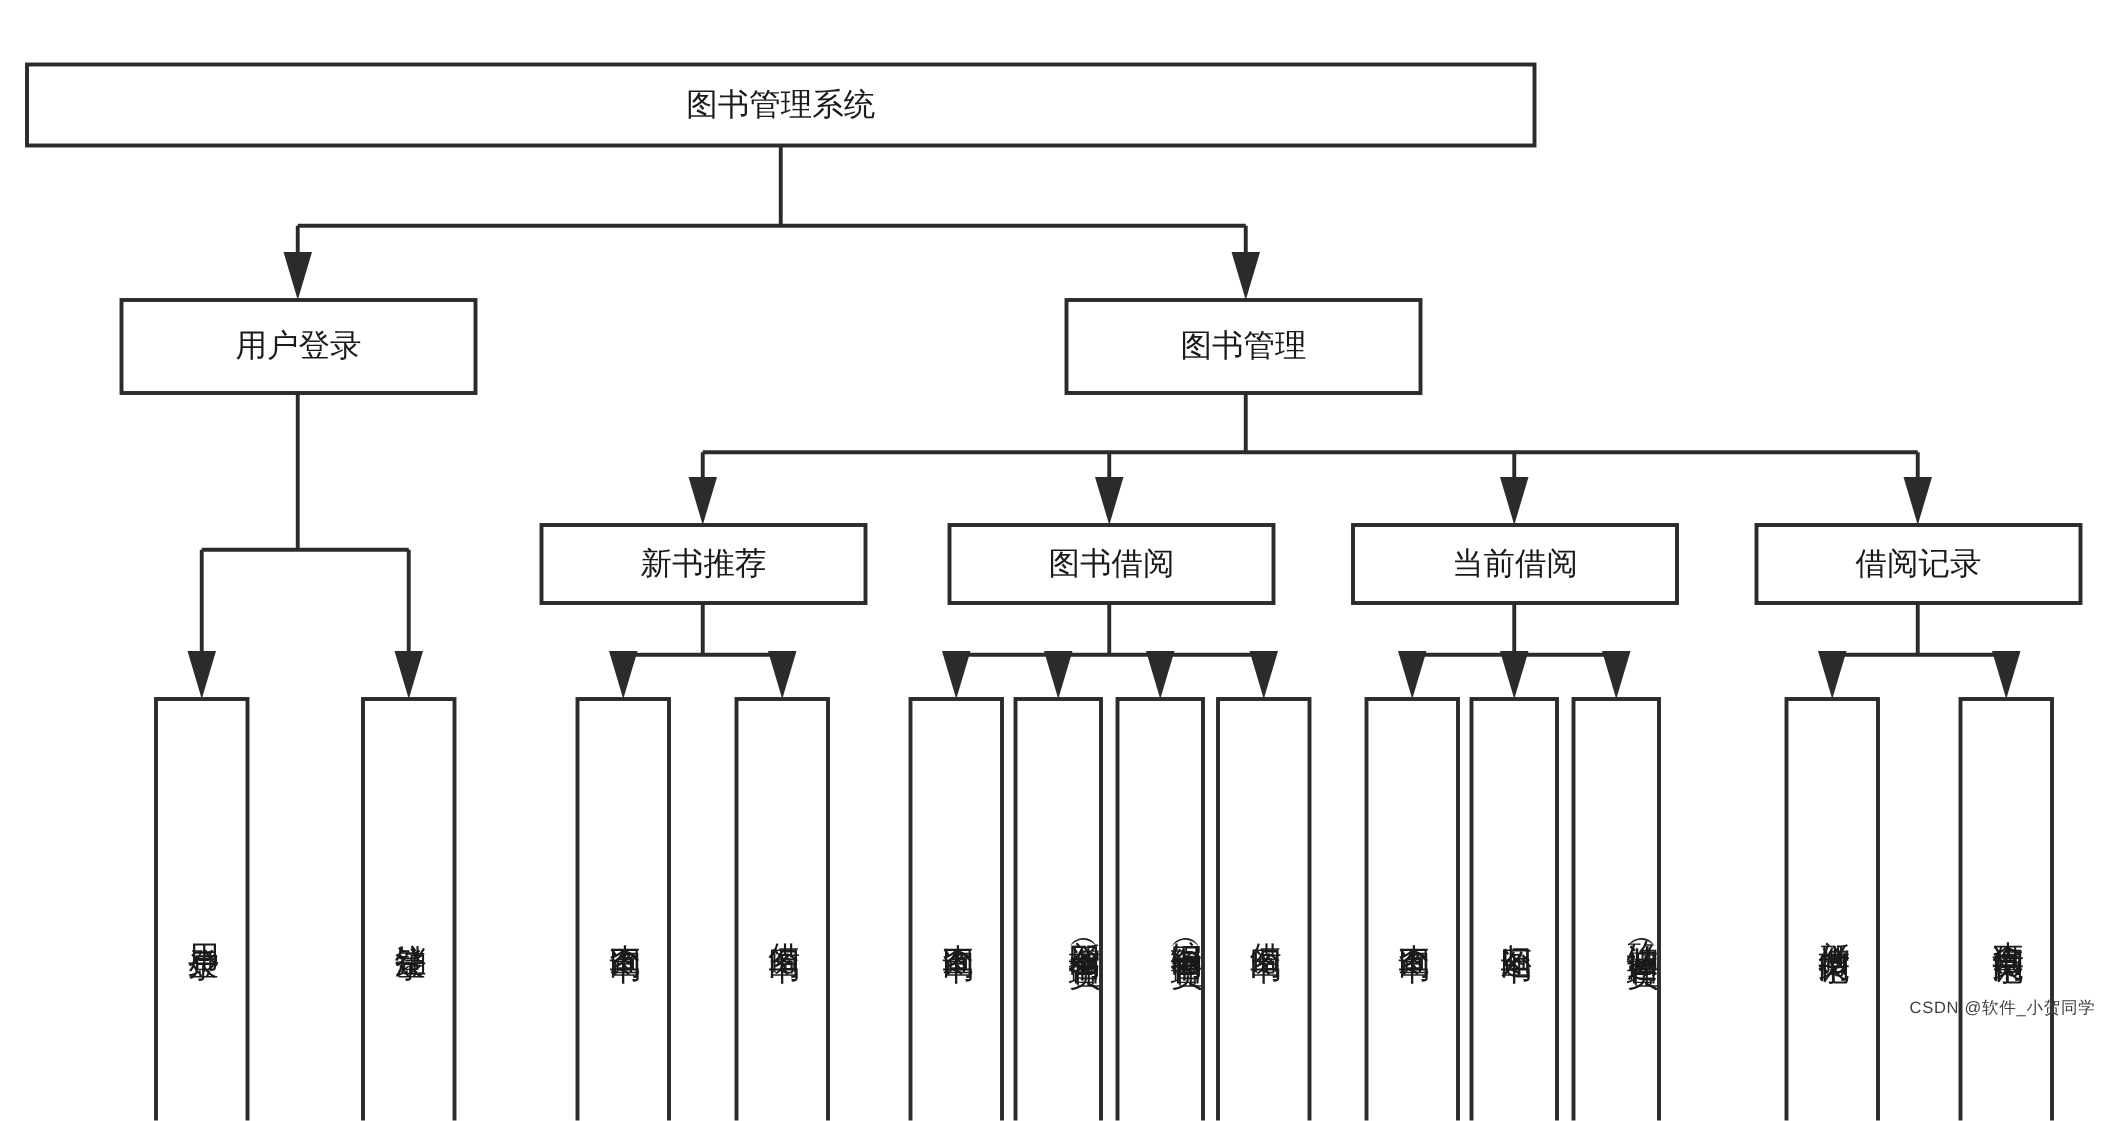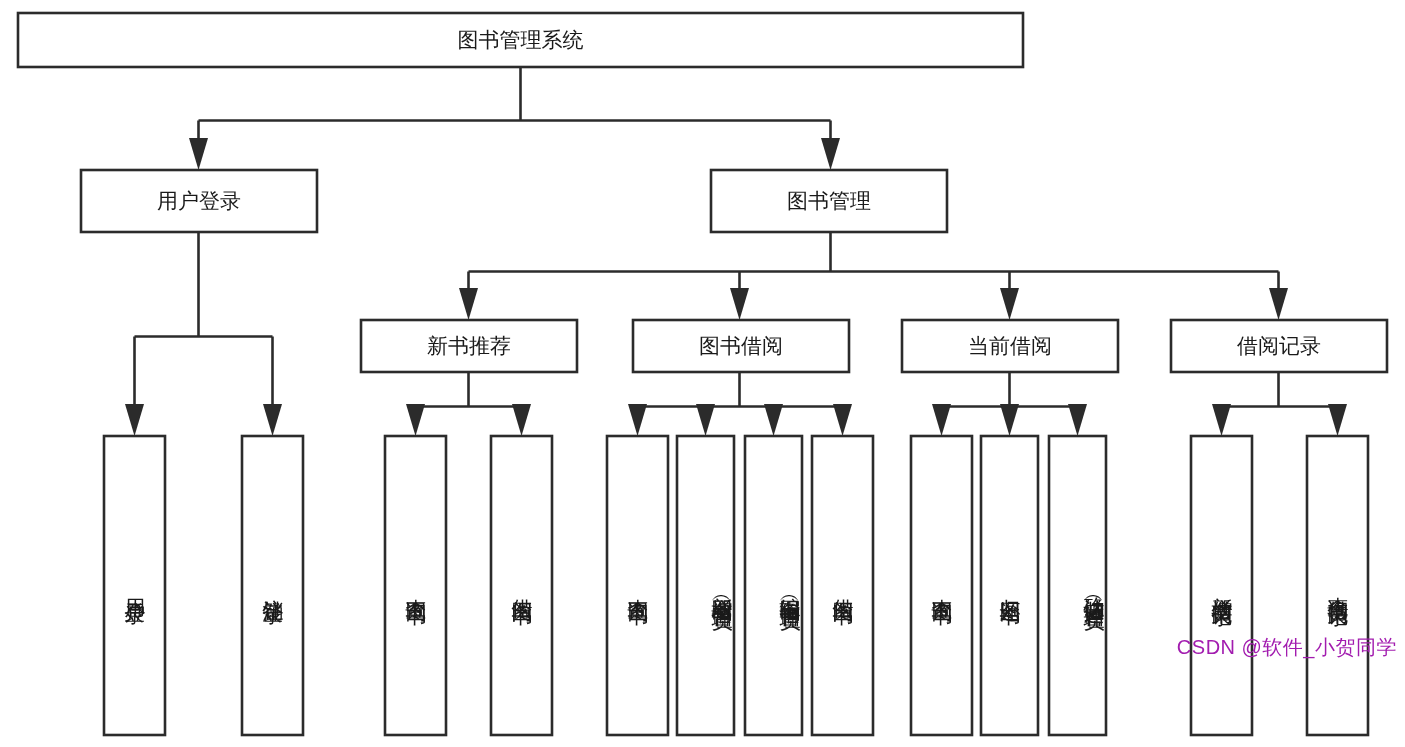--- a/index.html
+++ b/index.html
@@ -11,20 +11,21 @@
     width: 1405px;
     height: 747px;
     font-family: "Liberation Sans", "DejaVu Sans", sans-serif;
     overflow: hidden;
     position: relative;
   }
   #diagram-root {
     position: relative;
     width: 1405px;
     height: 661px;
+    margin-top: 30px;
   }
   svg#flow-svg {
     position: absolute;
     top: 0;
     left: 0;
     width: 1405px;
     height: 747px;
   }
   .node-box {
     fill: #ffffff;
@@ -62,24 +63,24 @@
     justify-content: center;
     white-space: nowrap;
     pointer-events: none;
   }
   .node-label-v.centered {
     align-items: center;
   }
   .watermark {
     position: absolute;
     right: 8px;
-    bottom: 0;
-    font-family: "Liberation Sans", "DejaVu Sans", sans-serif;
-    font-size: 20px;
-    color: #a21caf;
+    bottom: 12px;
+    font-family: "Liberation Sans", "DejaVu Sans", sans-serif;
+    font-size: 11px;
+    color: #404040;
     letter-spacing: 0.5px;
     white-space: nowrap;
   }
 </style>
 </head>
 <body>
 
 <div id="diagram-root">
 
   <svg id="flow-svg" viewBox="0 0 1405 747">

